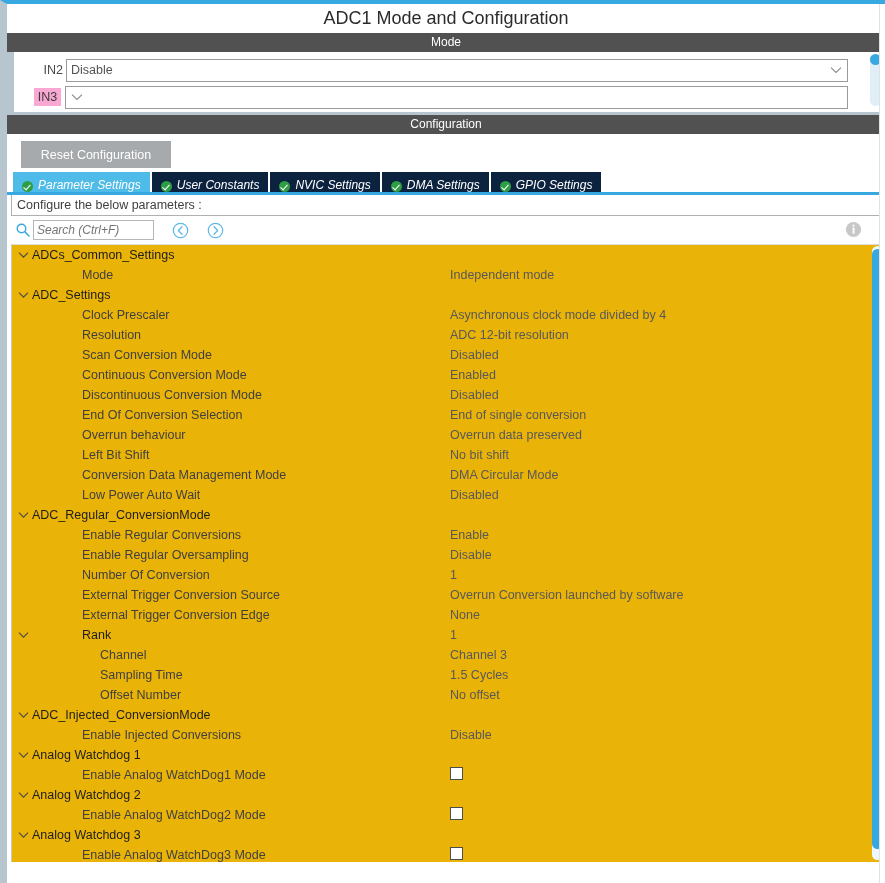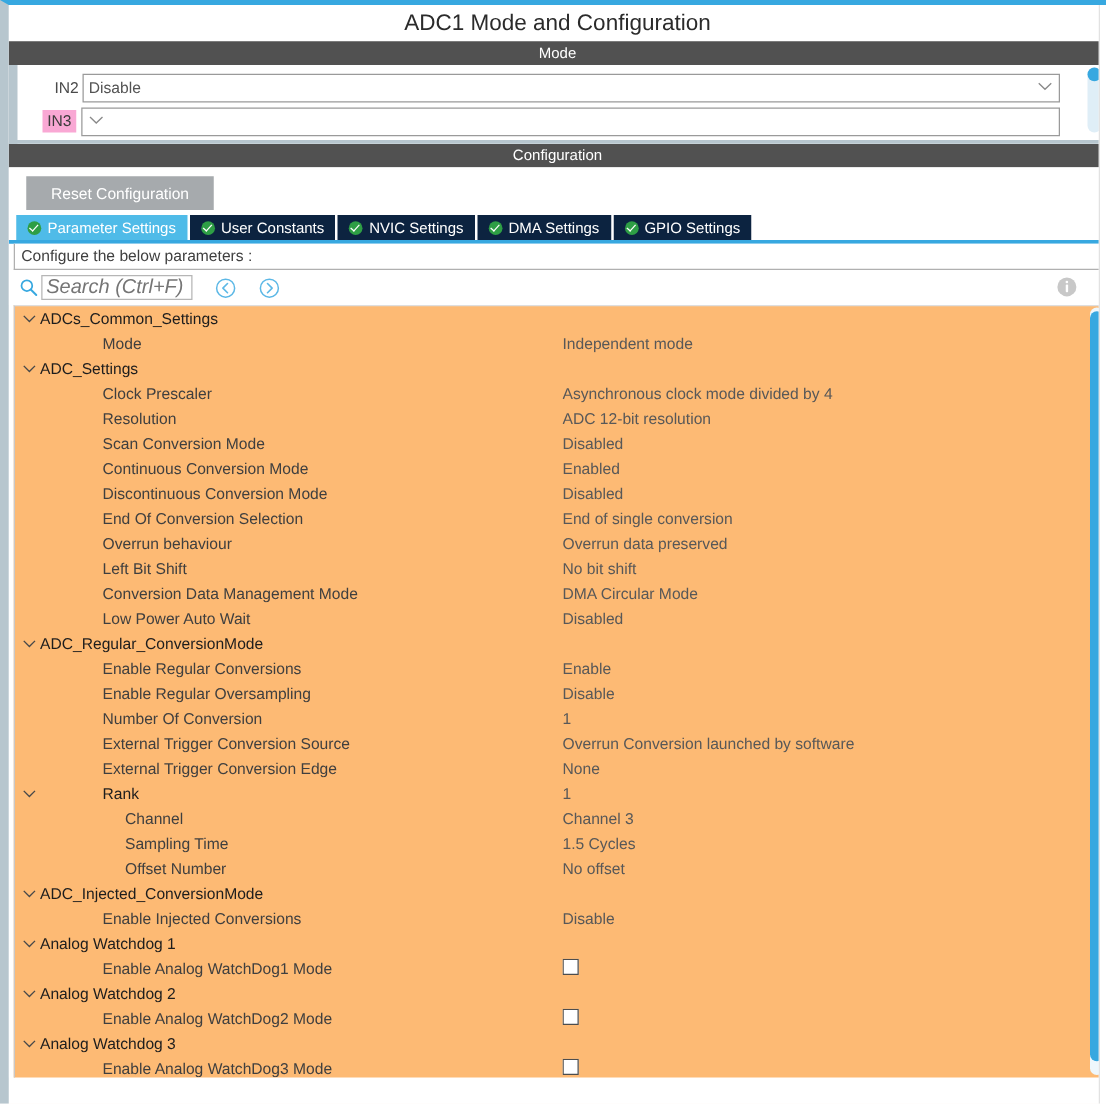--- a/index.html
+++ b/index.html
@@ -146,29 +146,30 @@
     display: flex;
     align-items: flex-end;
     height: 20px;
     background: #ffffff;
     border-bottom: 3px solid #37a8e0;
     padding-left: 6px;
   }
   .tab {
     height: 20px;
     display: flex;
-    align-items: center;
+    align-items: flex-end;
     gap: 5px;
     padding: 0 9px;
     background: #0c2340;
     color: #ffffff;
     font-size: 12px;
     margin-right: 2px;
     white-space: nowrap;
     cursor: default;
+    font-style: italic;
   }
   .tab.active { background: #4fbbe8; }
   .tab-check {
     width: 11px; height: 11px;
     border-radius: 50%;
     background: #2e9e45;
     position: relative;
     flex: 0 0 auto;
     display: inline-block;
   }
@@ -213,21 +214,21 @@
     width: 121px; height: 20px;
     border: 1px solid #b6b6b6;
     background: #ffffff;
     display: flex;
     align-items: center;
   }
   .search-box input {
     border: none;
     outline: none;
     width: 100%;
-    font-size: 16px;
+    font-size: 12px;
     font-style: italic;
     color: #c2410c;
     font-family: "Liberation Sans", sans-serif;
     padding-left: 3px;
     background: transparent;
   }
   .nav-btn {
     width: 17px; height: 17px;
     flex: 0 0 auto;
     margin-left: 18px;
@@ -239,21 +240,21 @@
     width: 17px; height: 17px;
   }
 
   
   .tree-wrap {
     position: relative;
     border-left: 1px solid #c9c9c9;
     border-top: 1px solid #dedede;
     height: 618px;
     overflow: hidden;
-    background: #fdba74;
+    background: #eab308;
     margin-left: 4px;
   }
   .tree-scroll {
     position: absolute;
     inset: 0;
     overflow: hidden;
   }
   .row {
     display: flex;
     align-items: center;

